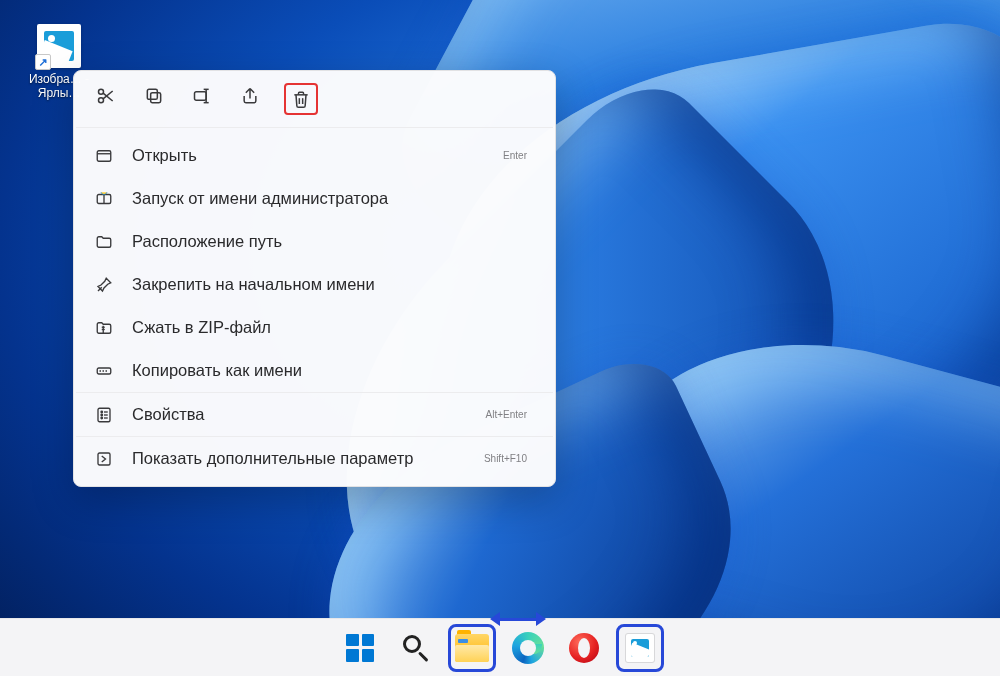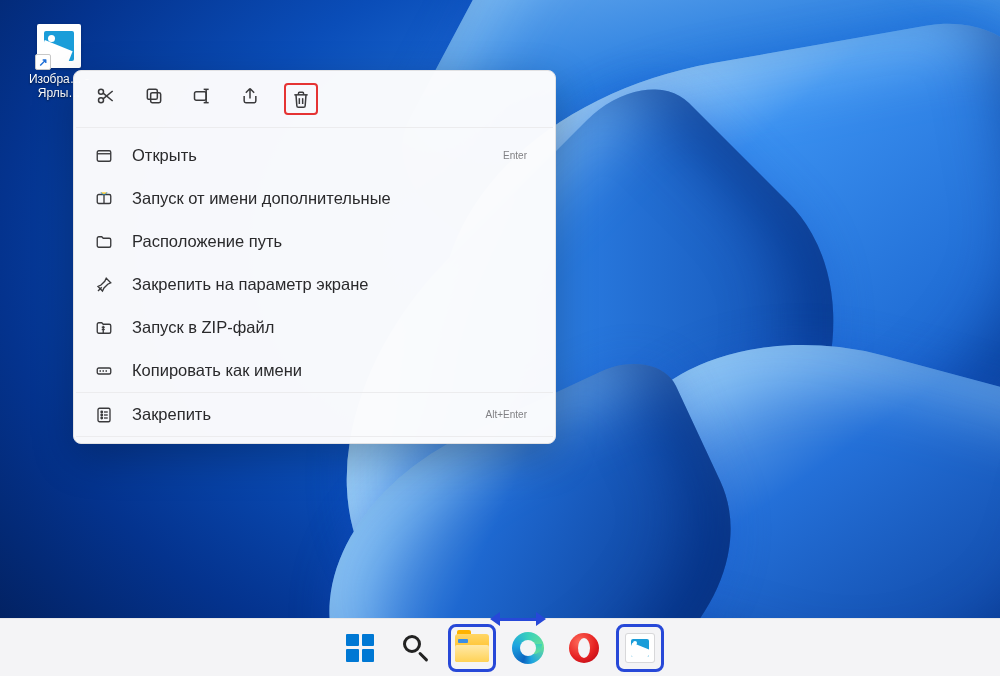--- a/index.html
+++ b/index.html
@@ -185,55 +185,55 @@
       </div>
 
       <div class="cm-item">
         <span class="ico">
           <svg width="18" height="18" viewBox="0 0 24 24" fill="none" stroke="currentColor" stroke-width="1.8">
               <rect x="3" y="6" width="18" height="12" rx="2"></rect>
               <path d="M12 6v12"></path>
               <path d="M8 3c1 2 2 3 4 3s3-1 4-3" fill="#ffcf3f" stroke="#0078d4" stroke-width="1"></path>
             </svg>
         </span>
-        <span class="txt">Запуск от имени дополнительные</span>
+        <span class="txt">Запуск от имени администратора</span>
         <span class="shortcut"></span>
       </div>
 
       <div class="cm-item">
         <span class="ico">
           <svg width="18" height="18" viewBox="0 0 24 24" fill="none" stroke="currentColor" stroke-width="1.8">
               <path d="M3 7a2 2 0 0 1 2-2h4l2 2h8a2 2 0 0 1 2 2v8a2 2 0 0 1-2 2H5a2 2 0 0 1-2-2z"></path>
             </svg>
         </span>
         <span class="txt">Расположение путь</span>
         <span class="shortcut"></span>
       </div>
 
       <div class="cm-item">
         <span class="ico">
           <svg width="18" height="18" viewBox="0 0 24 24" fill="none" stroke="currentColor" stroke-width="1.8">
               <path d="M15 3l6 6-4 2-5 5-2 4-6-6 4-2 5-5z"></path>
               <line x1="9" y1="15" x2="4" y2="20"></line>
             </svg>
         </span>
-        <span class="txt">Закрепить на параметр экране</span>
+        <span class="txt">Закрепить на начальном имени</span>
         <span class="shortcut"></span>
       </div>
 
       <div class="cm-item">
         <span class="ico">
           <svg width="18" height="18" viewBox="0 0 24 24" fill="none" stroke="currentColor" stroke-width="1.8">
               <path d="M3 7a2 2 0 0 1 2-2h4l2 2h8a2 2 0 0 1 2 2v8a2 2 0 0 1-2 2H5a2 2 0 0 1-2-2z"></path>
               <line x1="11" y1="9" x2="11" y2="19"></line>
               <line x1="9" y1="11" x2="13" y2="11"></line>
               <line x1="9" y1="14" x2="13" y2="14"></line>
             </svg>
         </span>
-        <span class="txt">Запуск в ZIP-файл</span>
+        <span class="txt">Сжать в ZIP-файл</span>
         <span class="shortcut"></span>
       </div>
 
       <div class="cm-item">
         <span class="ico">
           <svg width="18" height="18" viewBox="0 0 24 24" fill="none" stroke="currentColor" stroke-width="1.8">
               <rect x="3" y="8" width="18" height="8" rx="2"></rect>
               <path d="M6 12h2M10 12h2M14 12h2"></path>
             </svg>
         </span>
@@ -248,26 +248,36 @@
           <svg width="18" height="18" viewBox="0 0 24 24" fill="none" stroke="currentColor" stroke-width="1.8">
               <rect x="4" y="3" width="16" height="18" rx="2"></rect>
               <circle cx="9" cy="8" r="1" fill="currentColor"></circle>
               <circle cx="9" cy="12" r="1" fill="currentColor"></circle>
               <circle cx="9" cy="16" r="1" fill="currentColor"></circle>
               <line x1="12" y1="8" x2="17" y2="8"></line>
               <line x1="12" y1="12" x2="17" y2="12"></line>
               <line x1="12" y1="16" x2="17" y2="16"></line>
             </svg>
         </span>
-        <span class="txt">Закрепить</span>
+        <span class="txt">Свойства</span>
         <span class="shortcut">Alt+Enter</span>
       </div>
 
       <div class="cm-sep"></div>
 
+      <div class="cm-item">
+        <span class="ico">
+          <svg width="18" height="18" viewBox="0 0 24 24" fill="none" stroke="currentColor" stroke-width="1.8">
+              <rect x="4" y="4" width="16" height="16" rx="2"></rect>
+              <path d="M9 8l5 4-5 4"></path>
+            </svg>
+        </span>
+        <span class="txt">Показать дополнительные параметр</span>
+        <span class="shortcut">Shift+F10</span>
+      </div>
 
     </div>
   </div>
 </div>
 
 <div class="taskbar">
   <div class="tb-btn">
     <div class="win-start">
         <div></div>
         <div></div>

